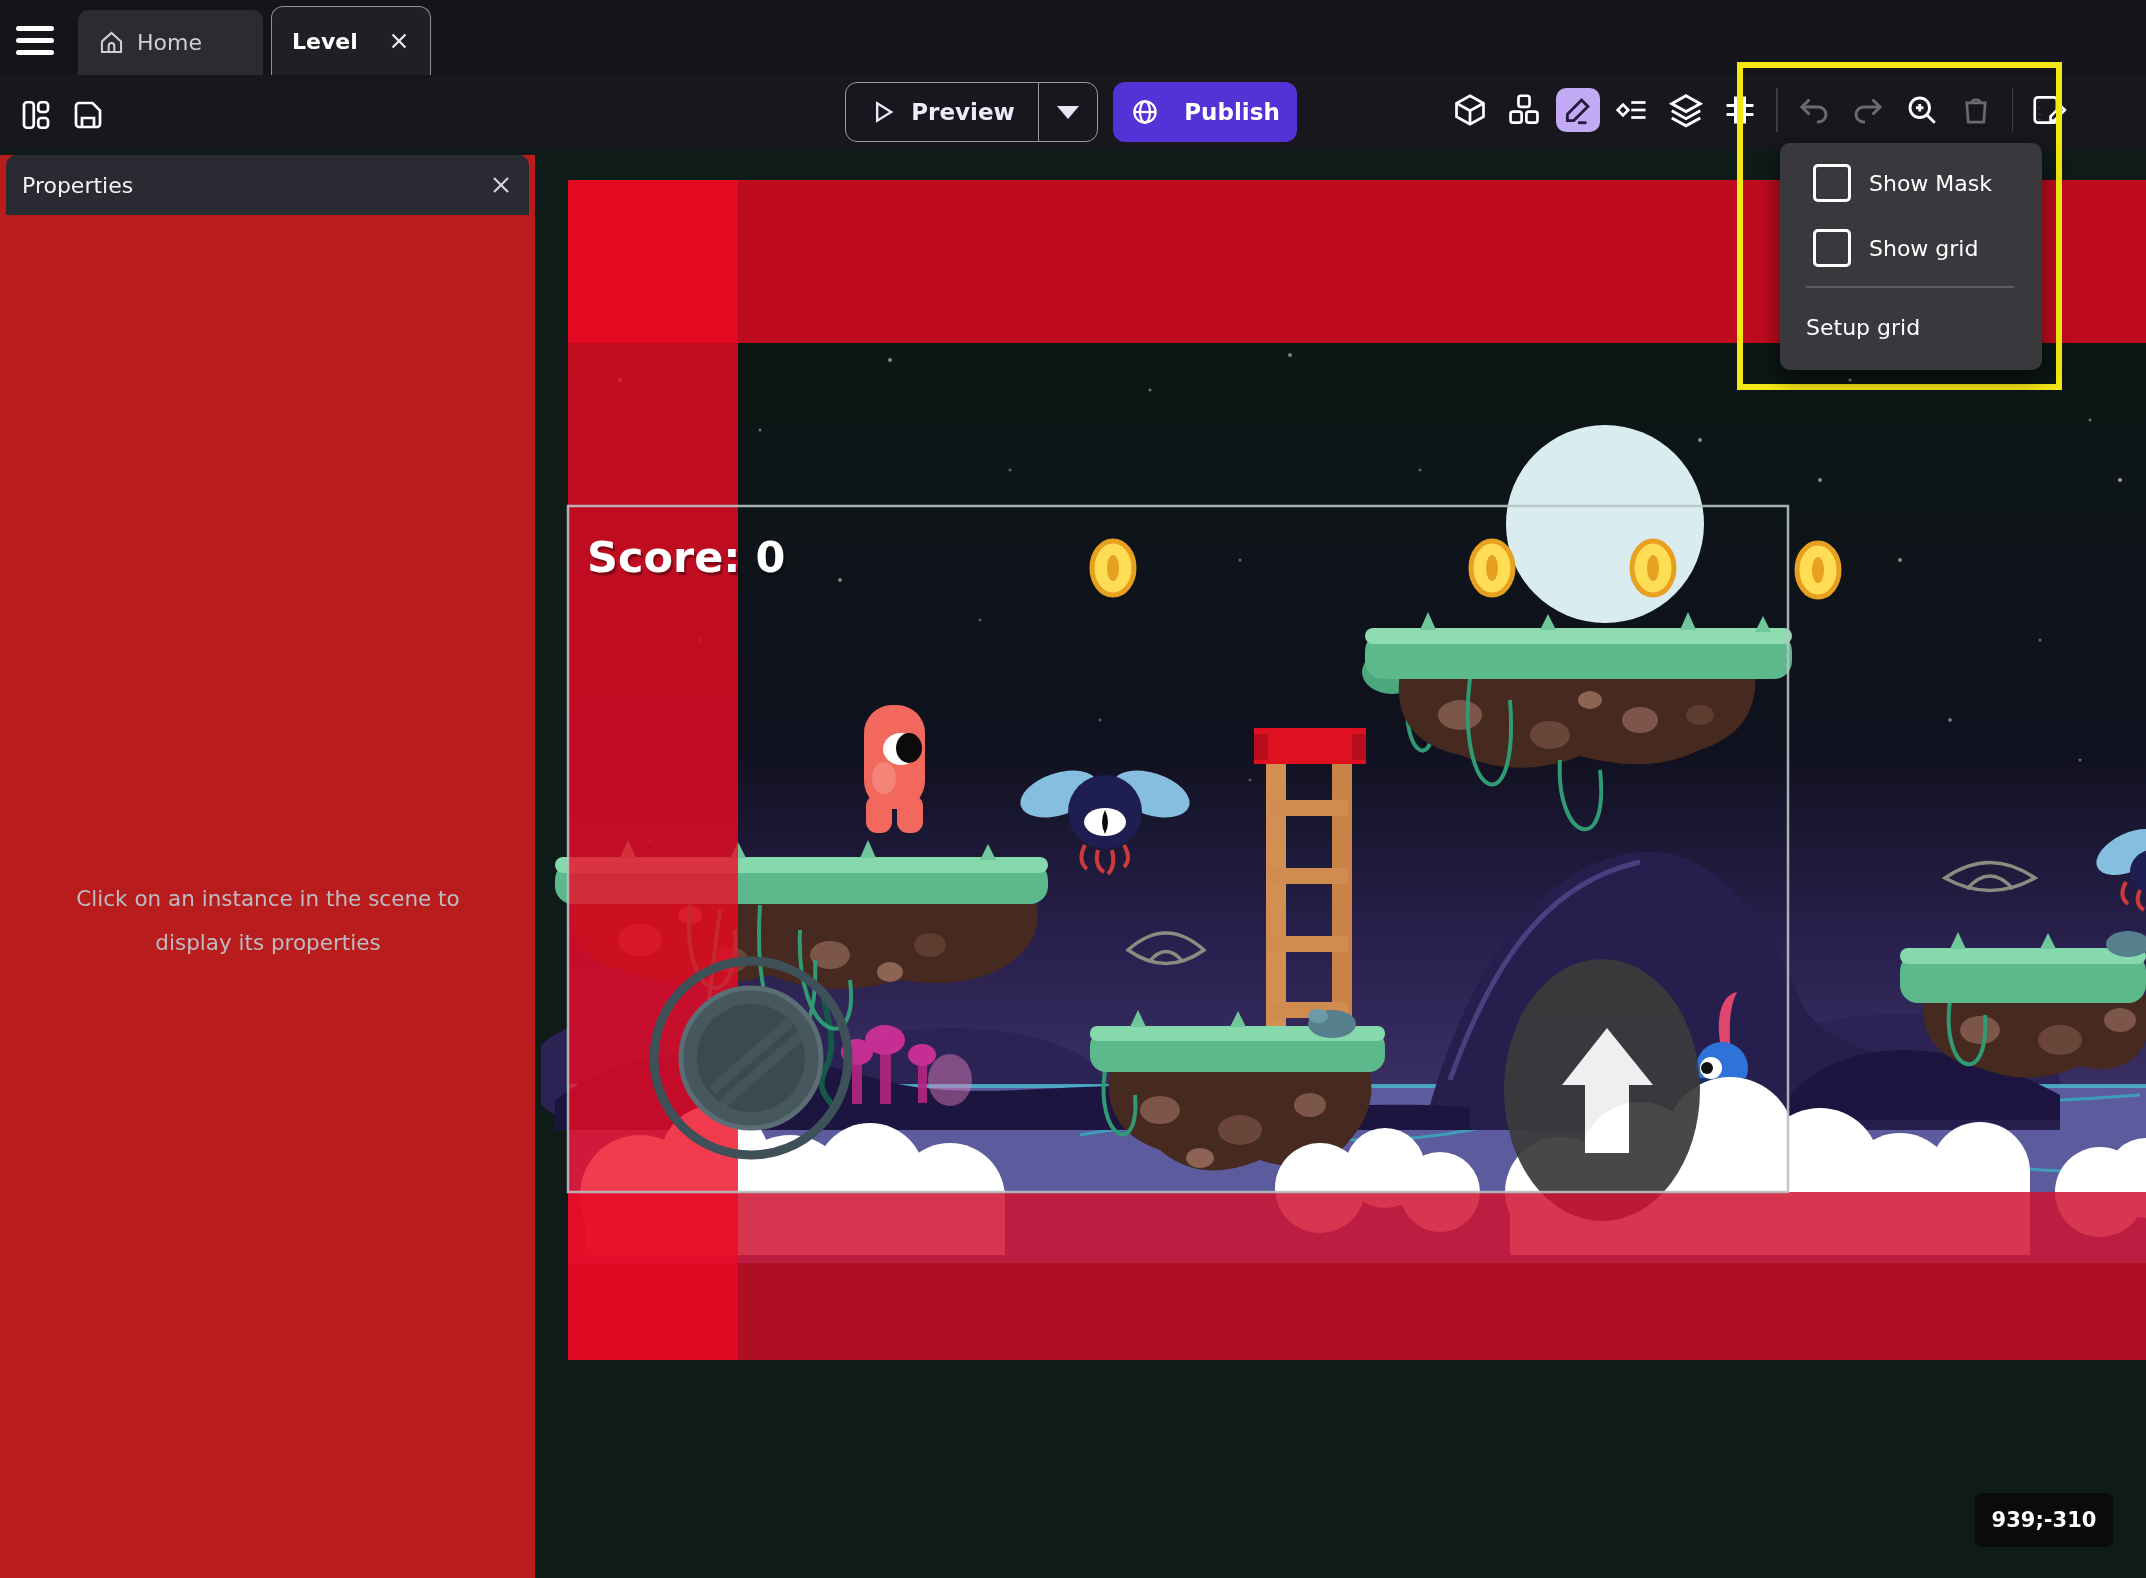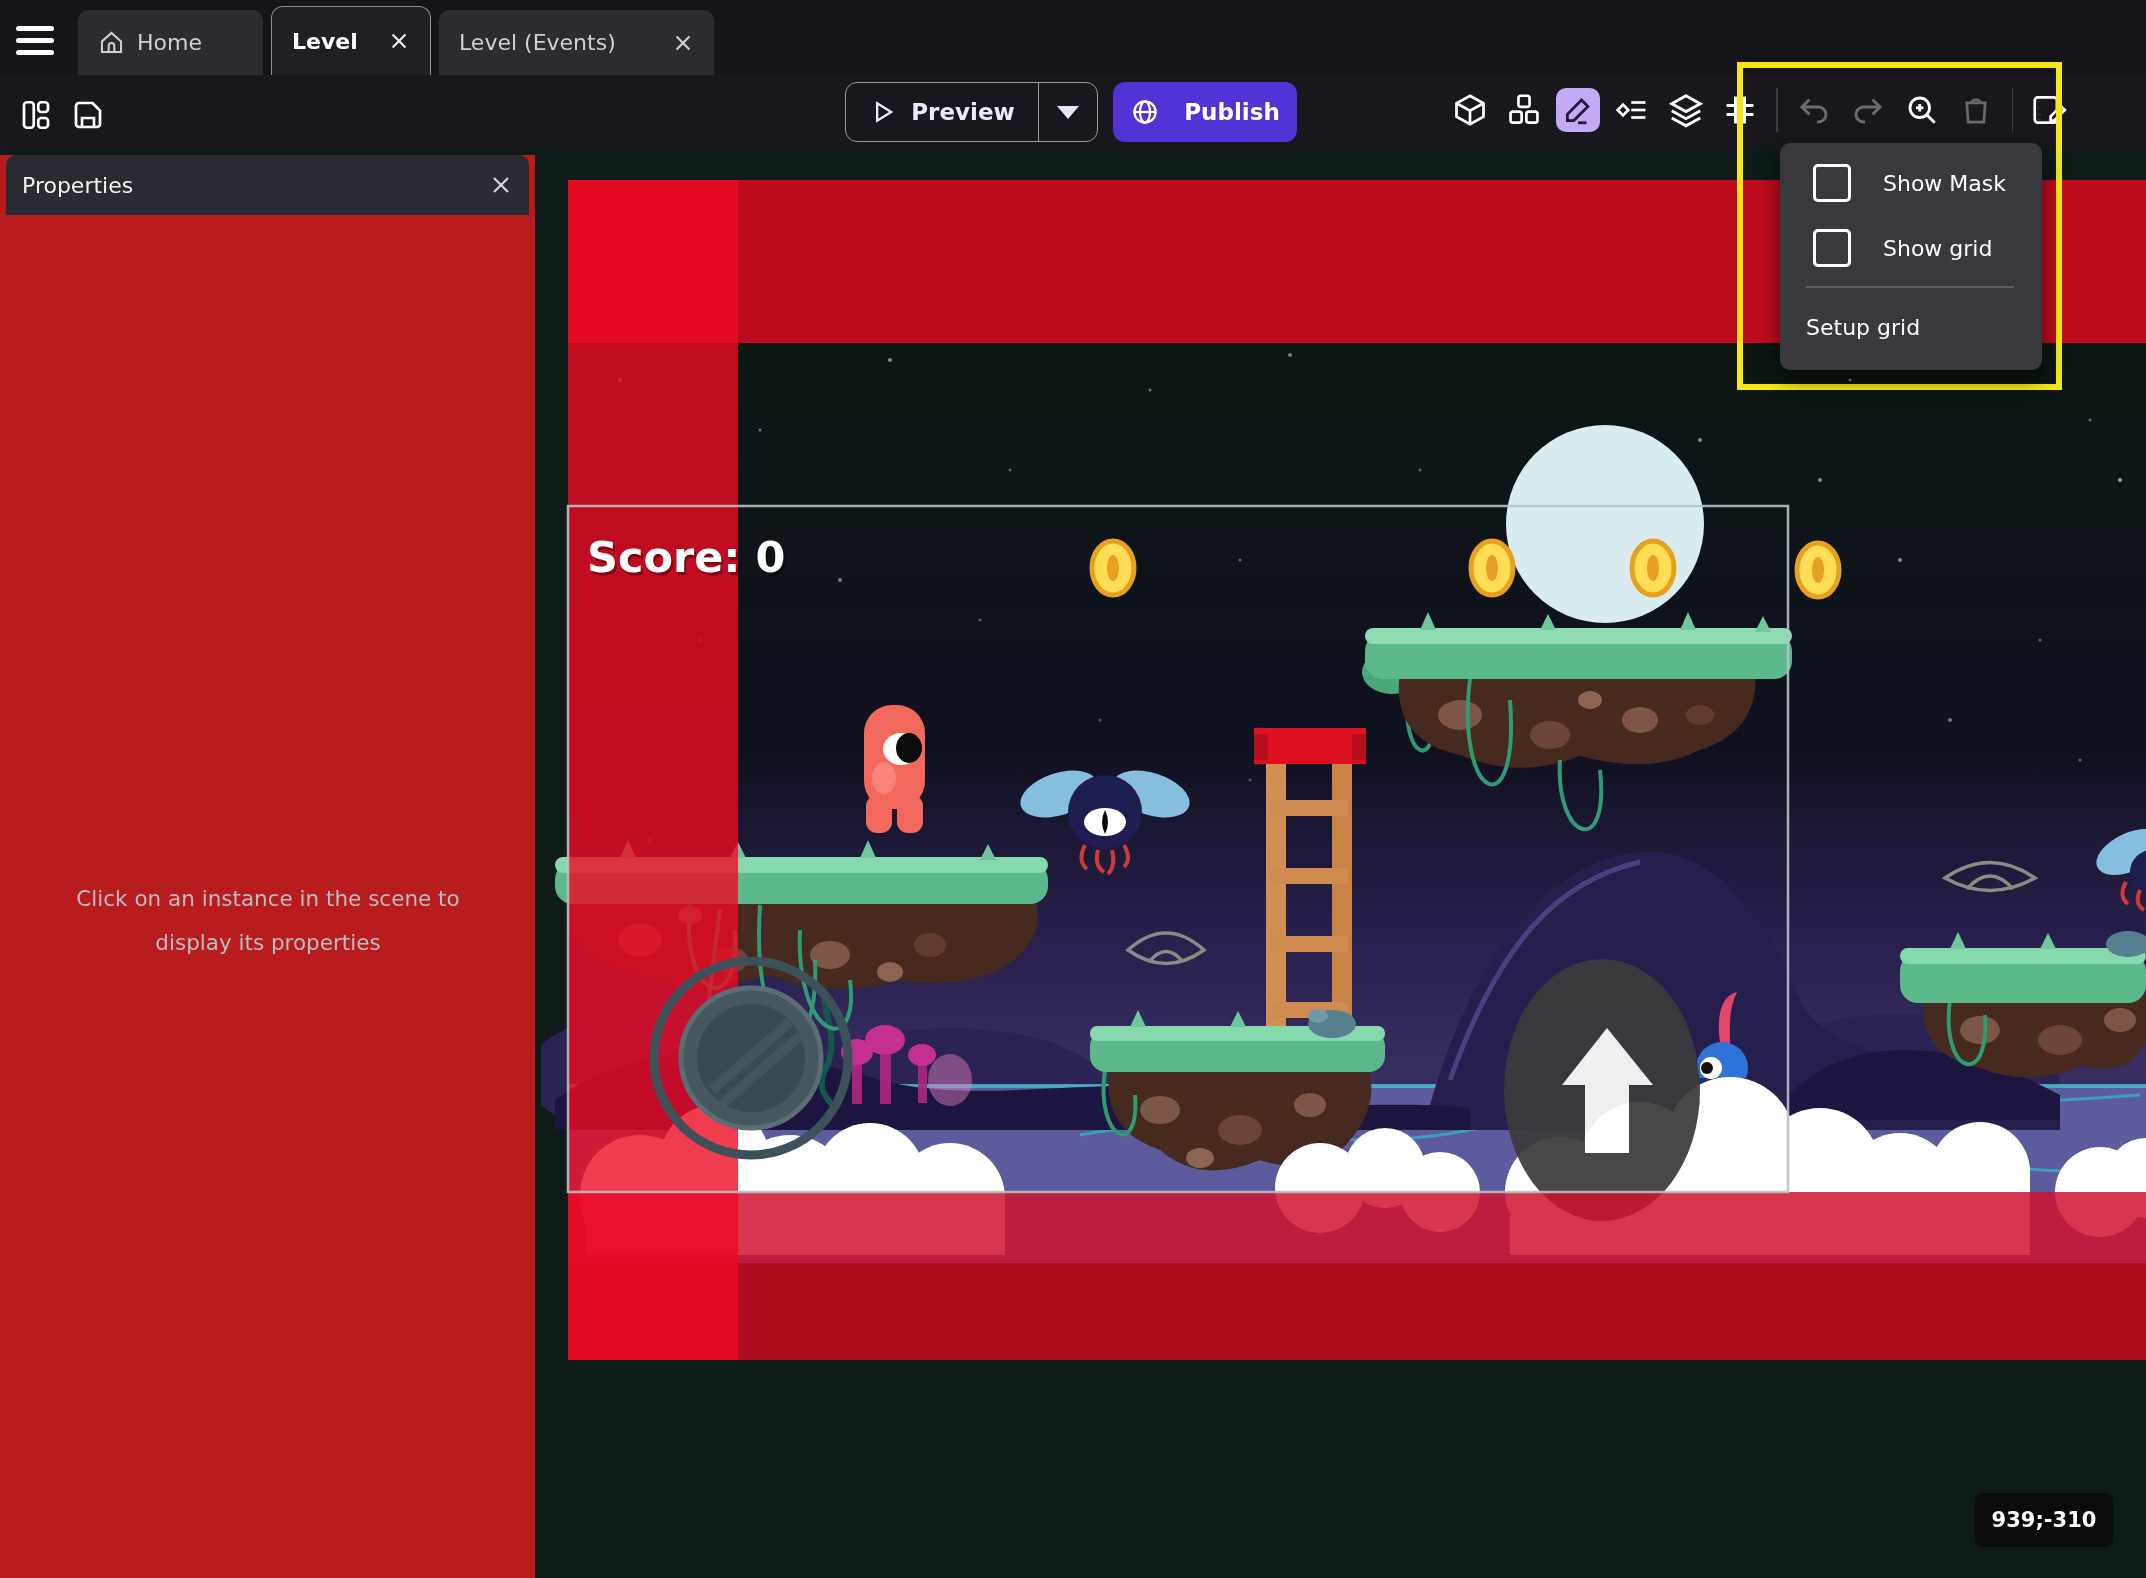--- a/index.html
+++ b/index.html
@@ -37,21 +37,21 @@
   .props-header{left:6px;top:0;width:523px;height:60px;background:#2a2b32;border-radius:10px 10px 0 0;
        display:flex;align-items:center;justify-content:space-between;padding:0 16px;box-sizing:border-box;}
   .props-title{font-size:22px;color:#f4f4f6;}
   .props-msg{left:48px;top:722px;width:440px;text-align:center;color:#bcbcc3;font-size:21.5px;line-height:44px;}
   
   .canvas{left:541px;top:150px;width:1605px;height:1428px;}
   
   .hl-box{left:1737px;top:62px;width:325px;height:328px;border:6px solid #f4e715;box-sizing:border-box;z-index:50;}
   .gridmenu{left:1780px;top:143px;width:262px;height:227px;background:#38383d;border-radius:10px;
        box-shadow:0 8px 22px rgba(0,0,0,.55);z-index:60;}
-  .gm-item{position:absolute;left:0;width:262px;height:52px;display:flex;align-items:center;gap:32px;
+  .gm-item{position:absolute;left:0;width:262px;height:52px;display:flex;align-items:center;gap:18px;
        padding-left:33px;box-sizing:border-box;font-size:22px;color:#fff;}
   .checkbox{width:32px;height:32px;border:3px solid #fff;border-radius:5px;background:transparent;flex:0 0 auto;}
   .gm-div{position:absolute;left:26px;top:143px;width:208px;height:1.5px;background:#5c5c63;}
   .gm-setup{position:absolute;left:26px;top:158px;width:210px;height:52px;display:flex;align-items:center;
        font-size:22px;color:#fff;}
   
   .coords{left:1975px;top:1493px;width:138px;height:54px;background:rgba(8,8,10,.85);border-radius:8px;
        display:flex;align-items:center;justify-content:center;font-size:21px;font-weight:bold;color:#fff;z-index:40;}
   svg text{font-family:"DejaVu Sans","Liberation Sans",sans-serif;}
 </style>
@@ -78,27 +78,20 @@
     </div>
 
     <div class="abs tab active" style="left:271px;width:160px;justify-content:space-between;">
       <span>Level</span>
       <svg class="x" viewBox="0 0 24 24" stroke="#e9e9ee" stroke-width="2.4">
         <line x1="5" y1="5" x2="19" y2="19"></line>
           <line x1="19" y1="5" x2="5" y2="19"></line>
       </svg>
     </div>
 
-    <div class="abs tab" style="left:439px;width:275px;justify-content:space-between;">
-      <span>Level (Events)</span>
-      <svg class="x" viewBox="0 0 24 24" stroke="#cfcfd5" stroke-width="2.4">
-        <line x1="5" y1="5" x2="19" y2="19"></line>
-          <line x1="19" y1="5" x2="5" y2="19"></line>
-      </svg>
-    </div>
 
     <div class="abs toolbar-left">
       <div class="icnbtn">
         <svg width="36" height="36" viewBox="0 0 24 24" fill="none" stroke="#fff" stroke-width="1.8">
           <rect x="4" y="3.5" width="6.5" height="17" rx="2"></rect>
           <rect x="13.5" y="3.5" width="6.5" height="6.5" rx="2"></rect>
           <rect x="13.5" y="14" width="6.5" height="6.5" rx="2"></rect>
         </svg>
       </div>
       <div class="icnbtn">

